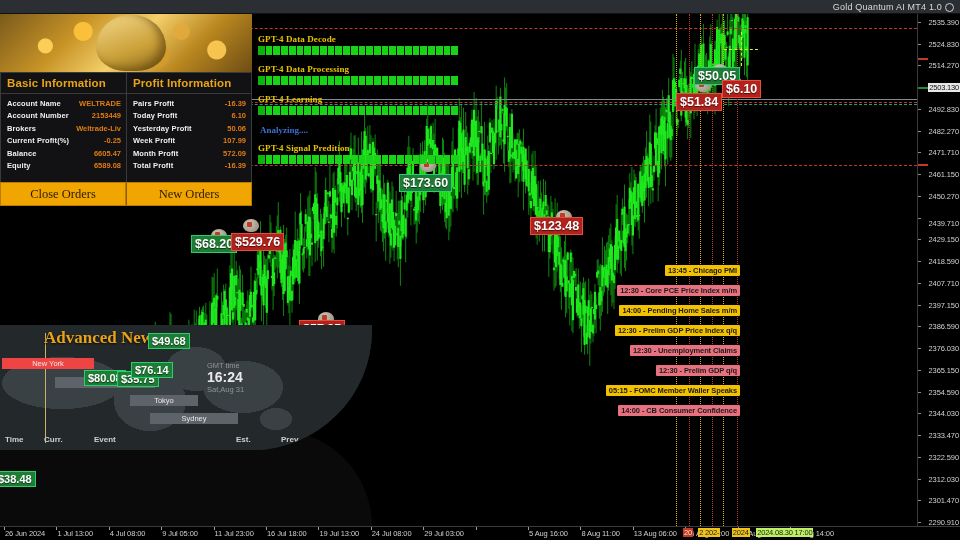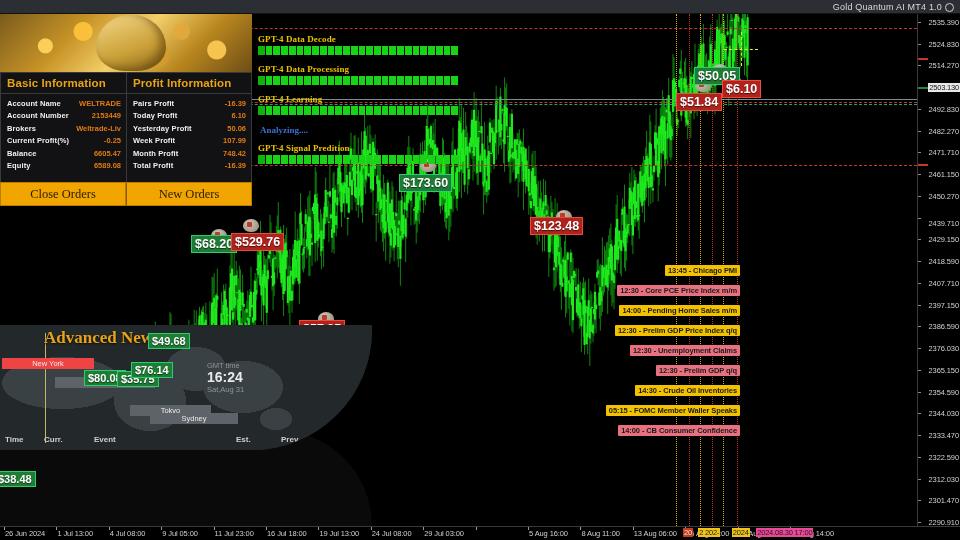--- a/index.html
+++ b/index.html
@@ -49,21 +49,21 @@
   }
   .timeaxis .tlab {
     position:absolute; top:2px; font-size:7.5px; color:#cfcfcf; white-space:nowrap; letter-spacing:-.1px;
   }
   .timeaxis .tmark { position:absolute; top:0; width:1px; height:3px; background:#9a9a9a; }
   .timeaxis .hl {
     position:absolute; top:1px; font-size:7.5px; padding:0 1px; white-space:nowrap; letter-spacing:-.2px;
   }
   .hl.red { background:#c0392b; color:#ffe9a8; }
   .hl.amber { background:#f0c419; color:#202020; }
-  .hl.gold { background:#ec4899; color:#1a1a1a; }
+  .hl.gold { background:#bef264; color:#1a1a1a; }
 
   
   .candles { position:absolute; left:0; top:0; width:917px; height:512px; }
 
   
   .hline { position:absolute; left:0; width:917px; height:0; border-top:1px dashed #c0392b; }
   .hline.grey { border-top:1px solid #7f8c8d; }
   .hline.teal { border-top:1px dashed #1aa37a; }
   .vline { position:absolute; top:0; height:512px; width:0; border-left:1px dotted #e0b000; }
   .vline.red { border-left:1px dotted #c0392b; }
@@ -1595,21 +1595,20 @@
       </div>
     </div>
 
     <div class="newslist">
       <div class="nrow"><span class="newsitem y">13:45 - Chicago PMI</span></div>
       <div class="nrow"><span class="newsitem p">12:30 - Core PCE Price Index m/m</span></div>
       <div class="nrow"><span class="newsitem y">14:00 - Pending Home Sales m/m</span></div>
       <div class="nrow"><span class="newsitem y">12:30 - Prelim GDP Price Index q/q</span></div>
       <div class="nrow"><span class="newsitem p">12:30 - Unemployment Claims</span></div>
       <div class="nrow"><span class="newsitem p">12:30 - Prelim GDP q/q</span></div>
-      <div class="nrow"><span class="newsitem y">14:30 - Crude Oil Inventories</span></div>
       <div class="nrow"><span class="newsitem y">05:15 - FOMC Member Waller Speaks</span></div>
       <div class="nrow"><span class="newsitem p">14:00 - CB Consumer Confidence</span></div>
     </div>
   </div>
 
   <div class="priceaxis" id="priceaxis">
       <div class="dash" style="top: 8px;"></div>
       <div class="tick" style="top: 4px;">2535.390</div>
       <div class="dash" style="top: 29.7391px;"></div>
       <div class="tick" style="top: 25.7391px;">2524.830</div>
@@ -1748,21 +1747,21 @@
           <div class="row">
             <span class="k">Yesterday Profit</span>
             <span class="v">50.06</span>
           </div>
           <div class="row">
             <span class="k">Week Profit</span>
             <span class="v">107.99</span>
           </div>
           <div class="row">
             <span class="k">Month Profit</span>
-            <span class="v">748.42</span>
+            <span class="v">572.09</span>
           </div>
           <div class="row">
             <span class="k">Total Profit</span>
             <span class="v">-16.39</span>
           </div>
         </div>
       </div>
     </div>
     <div class="btnbar">
       <div class="btn">Close Orders</div>
@@ -1771,21 +1770,21 @@
   </div>
 
   <div class="blackcorner"></div>
   <div class="mappanel">
     <div class="mapbg"></div>
     <div class="nowline"></div>
     <div class="advtitle">Advanced News</div>
 
     <div class="sessbar ny" style="left:2px; top:33px; width:92px">New York</div>
     <div class="sessbar ld" style="left:55px; top:52px; width:100px">London</div>
-    <div class="sessbar tk" style="left:130px; top:80px; width:81px">Tokyo</div>
+    <div class="sessbar tk" style="left:130px; top:70px; width:68px">Tokyo</div>
     <div class="sessbar sy" style="left:150px; top:88px; width:88px">Sydney</div>
 
     <div class="gmtbox">
       <div class="t1">GMT time</div>
       <div class="t2">16:24</div>
       <div class="t3">Sat,Aug 31</div>
     </div>
 
     <div class="colhdr" style="left:5px">Time</div>
     <div class="colhdr" style="left:44px">Curr.</div>

